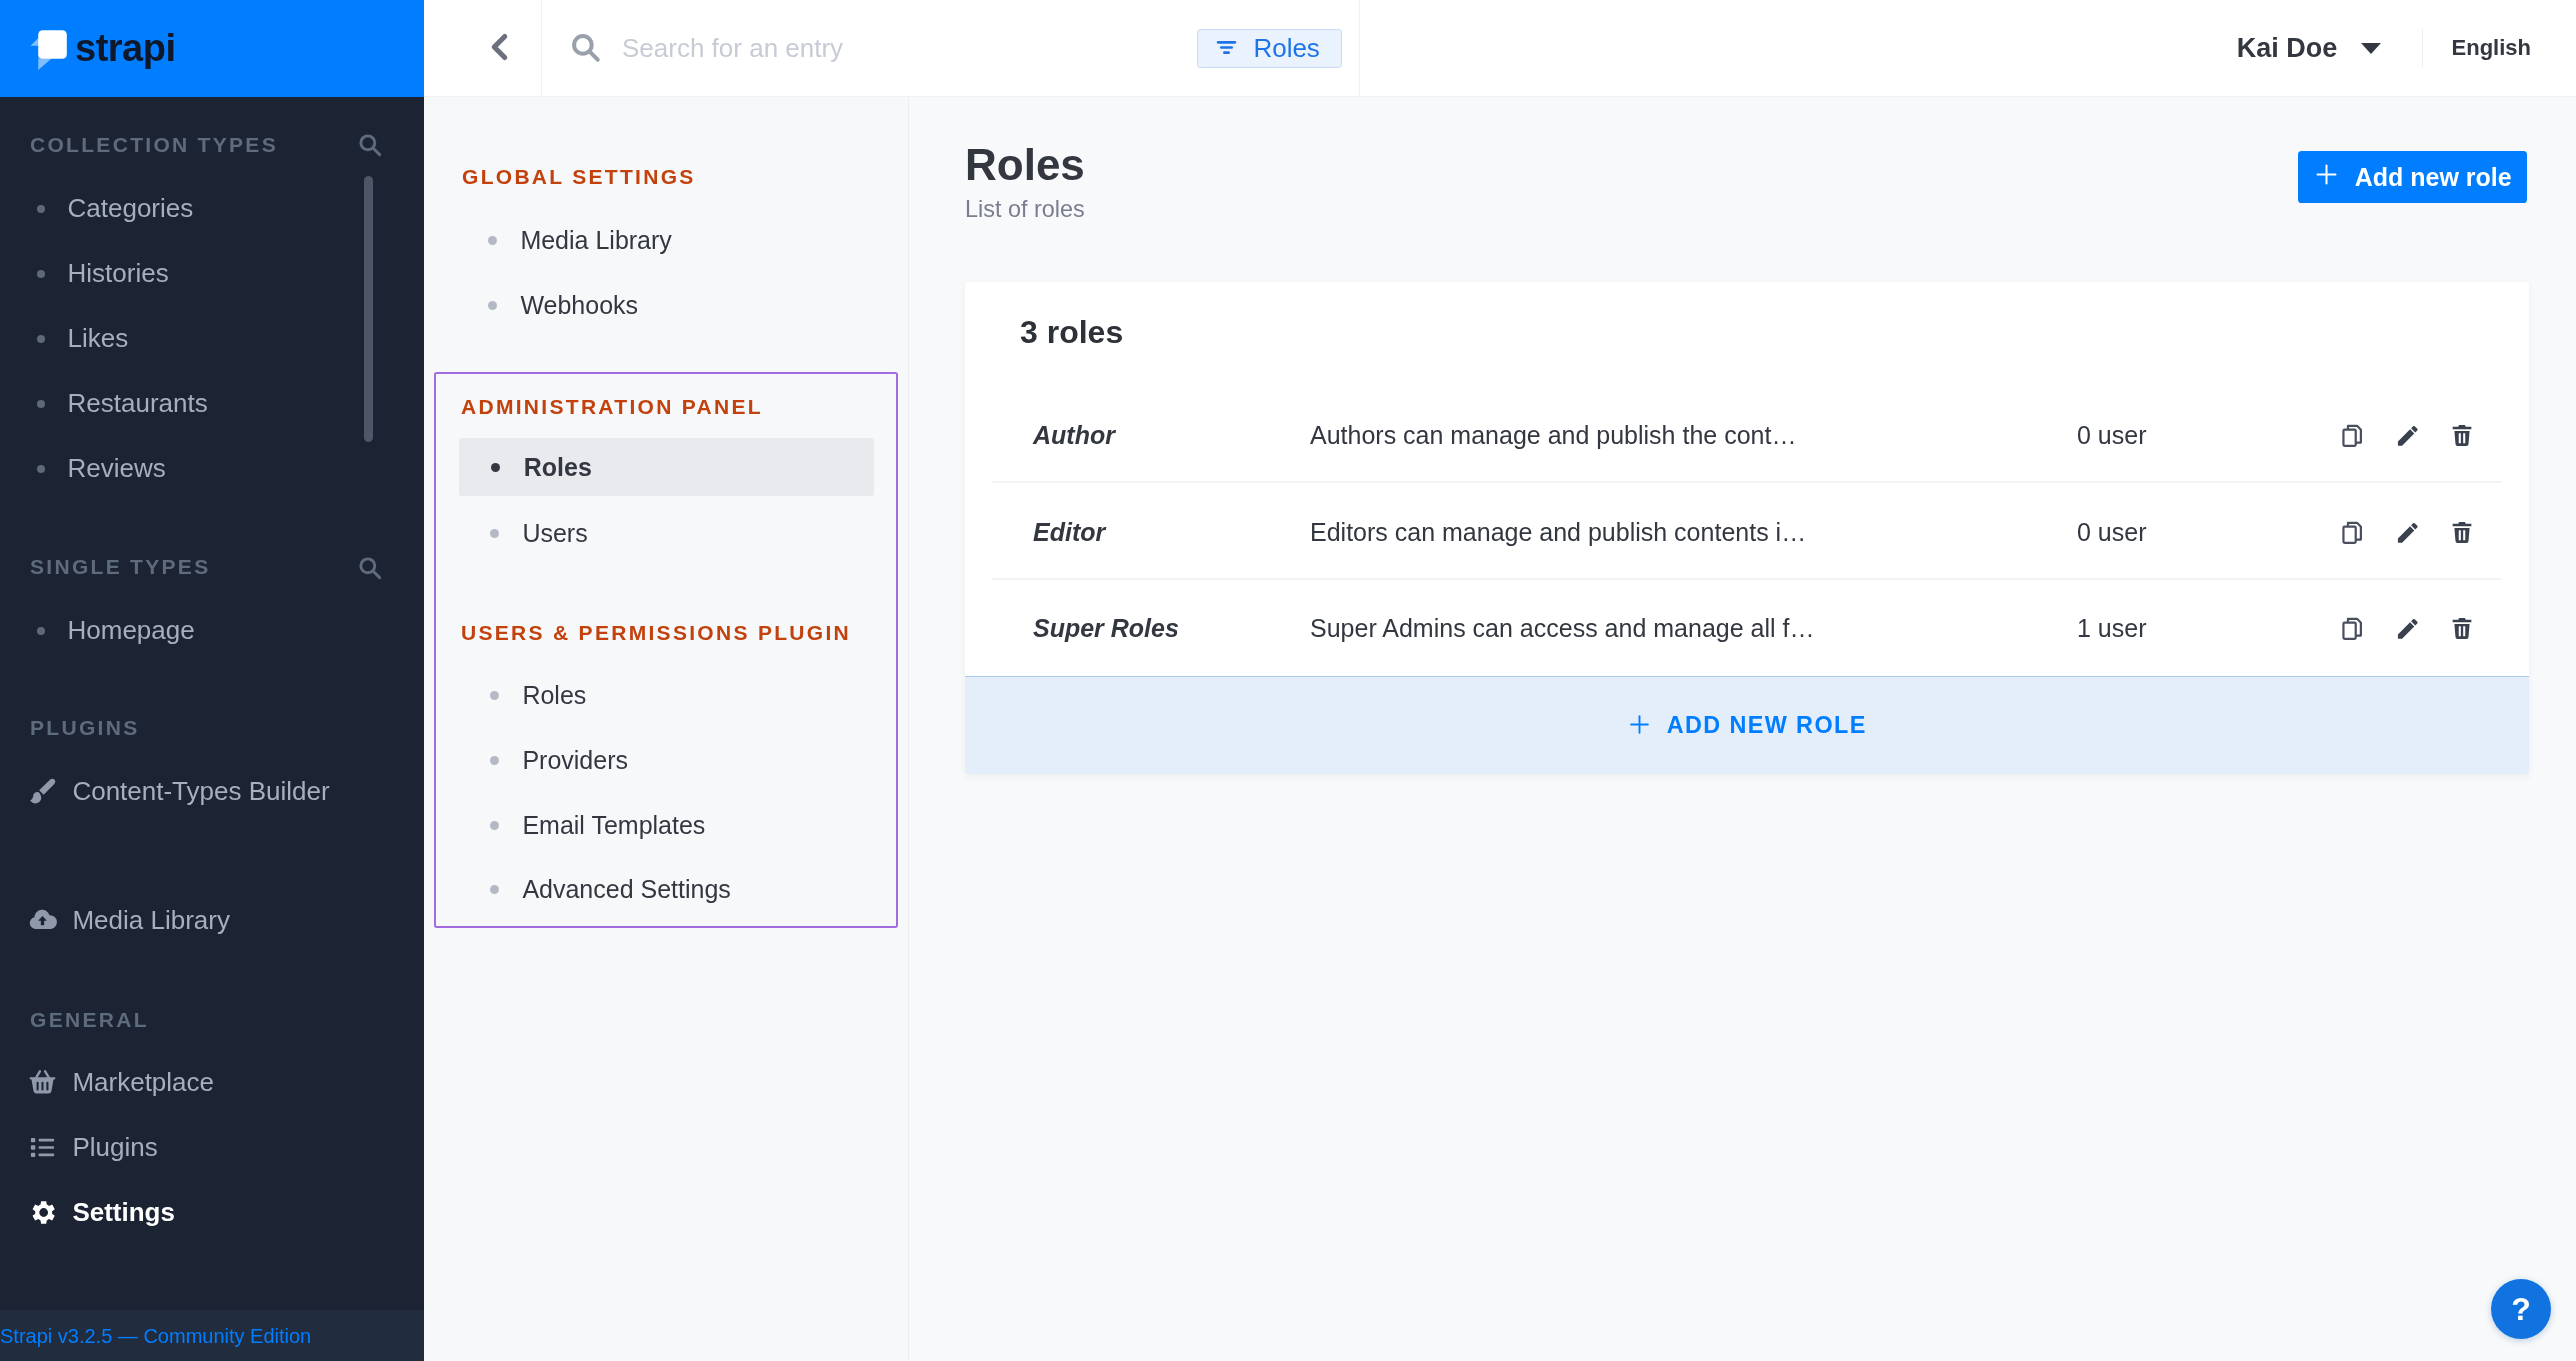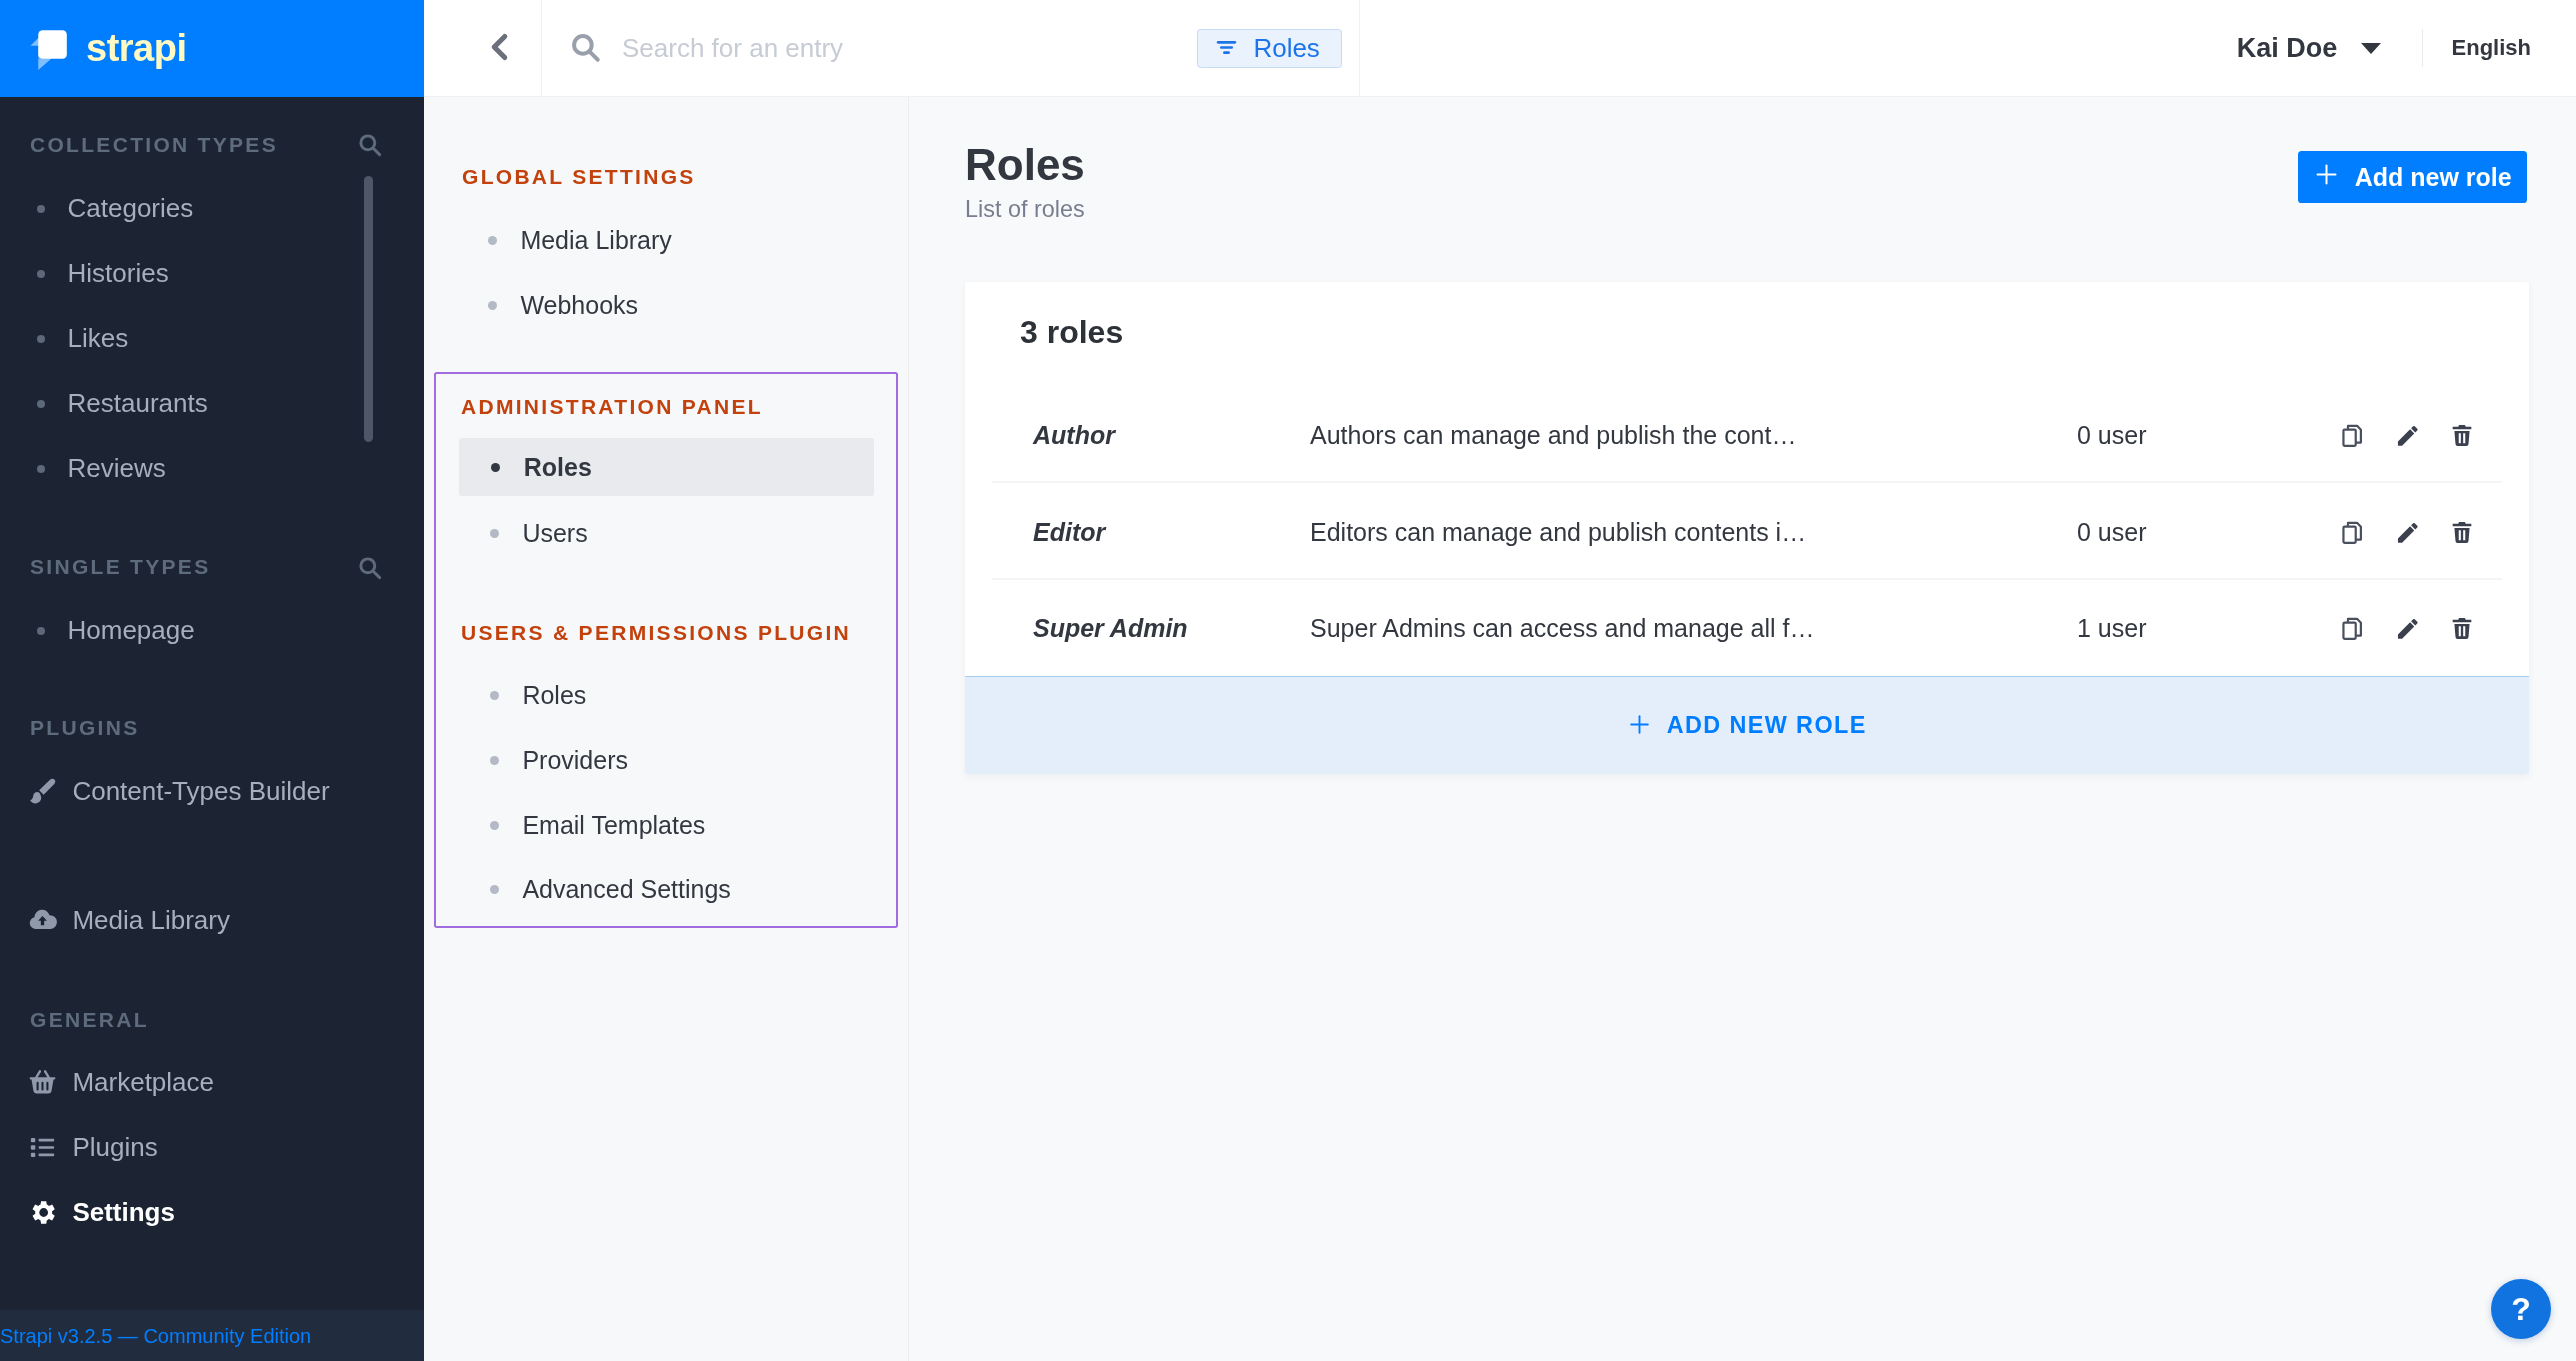--- a/index.html
+++ b/index.html
@@ -3,21 +3,21 @@
 <meta charset="utf-8">
 <style>
   * { margin:0; padding:0; box-sizing:border-box; }
   html,body { width:2576px; height:1362px; }
   body { font-family:"Liberation Sans", sans-serif; background:#f8f9fa; overflow:hidden; }
   .app { position:relative; width:2576px; height:1362px; }
 
   
   .sidebar-dark { position:absolute; left:0; top:0; width:424px; height:1362px; background:#1c2433; }
   .logo-band { position:absolute; left:0; top:0; width:424px; height:97px; background:#007eff; display:flex; align-items:center; padding-left:27px; cursor:pointer; }
-  .logo-text { color:#fef9c3; font-size:38px; font-weight:700; margin-left:14px; letter-spacing:-0.5px; }
+  .logo-text { color:#0f172a; font-size:38px; font-weight:700; margin-left:3px; letter-spacing:-0.5px; }
   .dk-header { position:absolute; left:30px; height:23.4px; display:flex; align-items:center; color:#5e6b7c; font-size:21px; font-weight:700; letter-spacing:2.3px; }
   .dk-search { position:absolute; left:356px; width:27px; height:27px; cursor:pointer; }
   .dk-row { position:absolute; left:0; width:424px; height:65px; display:flex; align-items:center; cursor:pointer; }
   .dk-row .dot { width:8px; height:8px; border-radius:50%; background:#5d6878; margin-left:37px; }
   .dk-row .dk-label { color:#a5afbd; font-size:26px; margin-left:22.5px; }
   .dk-row .dk-ico { width:31px; height:31px; margin-left:27px; }
   .dk-row .dk-label.w-ico { margin-left:14.4px; }
   .dk-row.active .dk-label { color:#ffffff; font-weight:600; }
   .scrollbar { position:absolute; left:364px; top:176px; width:9px; height:266px; border-radius:5.4px; background:#4d5768; cursor:grab; }
   .dk-footer { position:absolute; left:0; bottom:0; width:424px; height:52px; background:#212c3f; display:flex; align-items:center; }
@@ -331,21 +331,21 @@
           <span class="action">
             <svg viewBox="0 0 24 24" width="28" height="28" fill="#3b404e">
                 <path d="M9.5 3.5h5l.7 1.5H20v2H4v-2h4.8zM5.5 8.5h13l-.9 11.1a1.9 1.9 0 01-1.9 1.9H8.3a1.9 1.9 0 01-1.9-1.9zM9.2 10.5h1.8v8.5H9.2zm3.8 0h1.8v8.5H13z" fill-rule="evenodd"></path>
               </svg>
           </span>
         </div>
         <div class="row-sep"></div>
       </div>
 
       <div class="role-row" style="top:298px;">
-        <div class="cell name">Super Admin</div>
+        <div class="cell name">Super Roles</div>
         <div class="cell desc">Super Admins can access and manage all f…</div>
         <div class="cell users">1 user</div>
         <div class="actions">
           <span class="action">
             <svg viewBox="0 0 24 24" width="31" height="31" fill="none" stroke="#4a4f5e" stroke-width="1.7" stroke-linejoin="round">
                 <path d="M8.5 7.5v-3h7l3 3v10h-4"></path>
                 <rect x="5" y="7.5" width="9.5" height="12.5" rx="0.8"></rect>
               </svg>
           </span>
           <span class="action">

